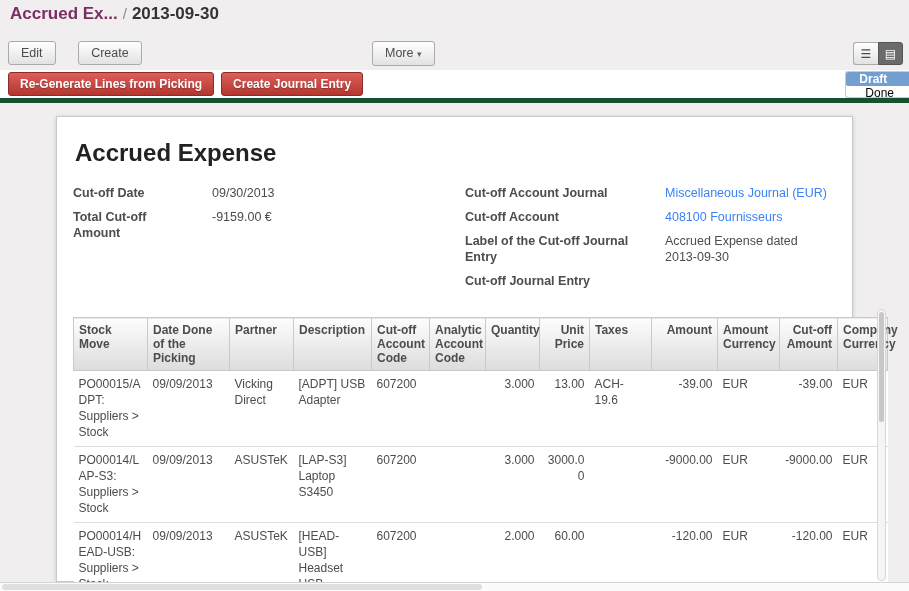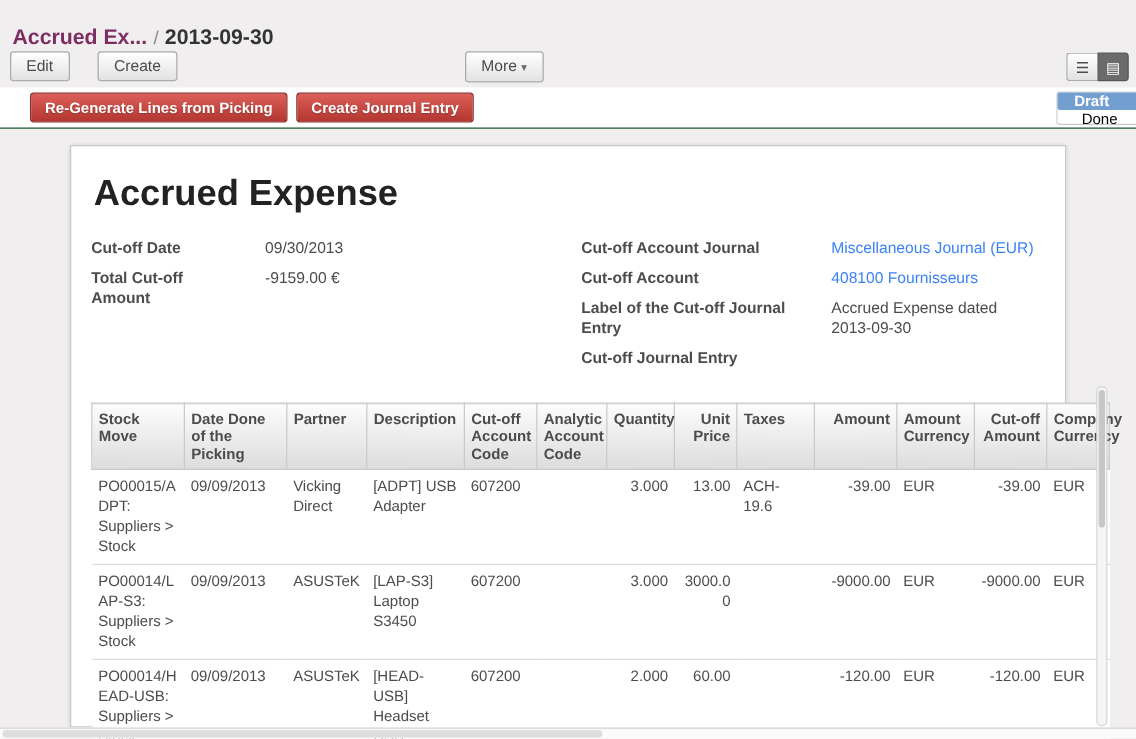--- a/index.html
+++ b/index.html
@@ -8,21 +8,21 @@
     position: relative;
     width: 909px; height: 591px;
     background: #f0eeee;
     overflow: hidden;
     font-family: "Liberation Sans", sans-serif;
     font-size: 13px;
     color: #4c4c4c;
   }
 
   
-  .breadcrumb-bar { padding: 20px 10px 6px; font-size: 17px; font-weight: bold; height: 36px; }
+  .breadcrumb-bar { padding: 4px 10px 6px; font-size: 17px; font-weight: bold; height: 36px; }
   .bc-parent { color: #7c2e62; text-decoration: none; cursor: pointer; }
   .bc-sep { color: #8a8a8a; font-weight: normal; margin: 0 5px; font-size: 15px; }
   .bc-current { color: #333; }
 
   
   .toolbar { position: relative; height: 34px; padding: 5px 8px; }
   .btn {
     display: inline-block;
     padding: 4px 12px;
     font-size: 12.5px;
@@ -49,22 +49,22 @@
   }
   .switch-btn:first-child { border-radius: 3px 0 0 3px; border-right: none; }
   .switch-btn:last-child  { border-radius: 0 3px 3px 0; }
   .switch-btn.active { background: #6b6b6b; border-color: #555; color: #fff; }
 
   
   .action-row {
     background: #fff;
     height: 33px;
     display: flex; align-items: center;
-    padding-left: 24px;
-    border-bottom: 1px solid #14532d;
+    padding-left: 8px;
+    border-bottom: 5px solid #14532d;
   }
   .btn-red {
     padding: 4px 11px;
     margin-right: 7px;
     font-size: 12px; font-weight: bold;
     font-family: "Liberation Sans", sans-serif;
     color: #fff;
     text-shadow: 0 1px 1px rgba(0,0,0,.25);
     background: linear-gradient(#dc5f59, #b33630);
     border: 1px solid #8c2b27;
@@ -103,21 +103,21 @@
   .sheet {
     width: 797px;
     height: 466px;
     margin: 13px auto 0;
     background: #fff;
     border: 1px solid #c8c8d0;
     box-shadow: 0 1px 4px rgba(0,0,0,.18);
     padding: 12px 16px 0;
     position: relative;
   }
-  .sheet-title { font-size: 29px; font-weight: bold; color: #222; margin: 10px 0 18px 2px; }
+  .sheet-title { font-size: 24px; font-weight: bold; color: #222; margin: 10px 0 18px 2px; }
 
   .field-groups { display: flex; }
   .fgroup-left { width: 392px; }
   .fgroup-right { flex: 1; }
   .frow { display: flex; margin-bottom: 8px; font-size: 12.5px; line-height: 16px; }
   .flabel { font-weight: bold; color: #4c4c4c; padding-right: 16px; }
   .fgroup-left .flabel { width: 139px; }
   .fgroup-right .flabel { width: 200px; }
   .fvalue { color: #4c4c4c; }
   .fvalue.link { color: #3b82f6; text-decoration: none; cursor: pointer; }

